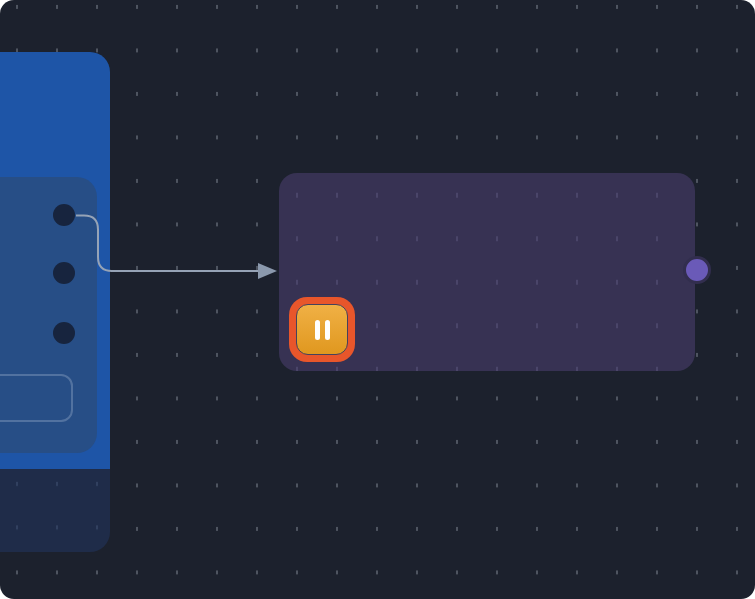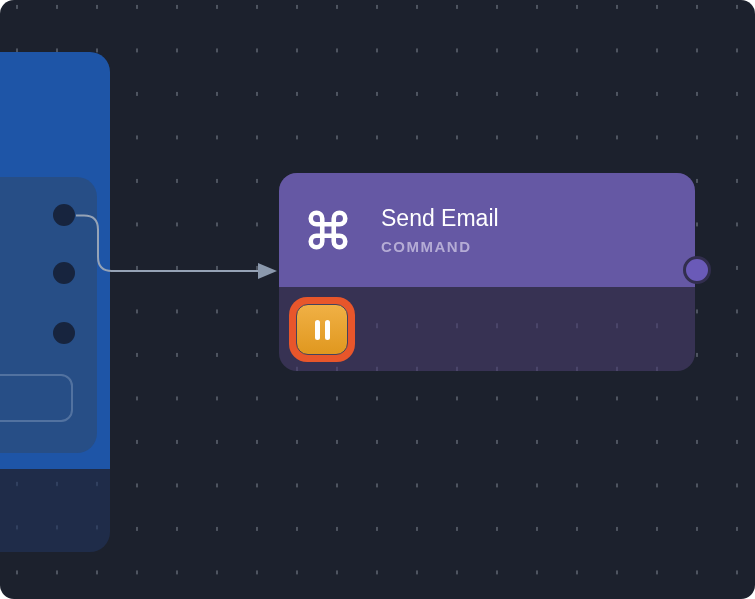--- a/index.html
+++ b/index.html
@@ -82,29 +82,20 @@
     <div class="src-port p2"></div>
     <div class="src-port p3"></div>
   </div>
 
   <svg class="edge-svg" viewBox="0 0 755 599">
     <path d="M 76 215.5 L 84 215.5 Q 98 215.5 98 229.5 L 98 257 Q 98 271 112 271 L 259 271" fill="none" stroke="#96a3b6" stroke-width="2"></path>
     <polygon points="258,263 277,271 258,279" fill="#8b99ad"></polygon>
   </svg>
 
   <div class="email-node">
-    <div class="email-header">
-      <svg class="cmd-icon" viewBox="0 0 24 24" fill="none" stroke="#ffffff" stroke-width="2.4" stroke-linecap="round" stroke-linejoin="round">
-        <path d="M18 3a3 3 0 0 0-3 3v12a3 3 0 1 0 3-3H6a3 3 0 1 0 3 3V6a3 3 0 1 0-3 3h12a3 3 0 1 0 0-6z"></path>
-      </svg>
-      <div class="email-titles">
-        <div class="email-title">Send Email</div>
-        <div class="email-subtitle">COMMAND</div>
-      </div>
-    </div>
     <div class="email-body">
       <div class="pause-ring">
         <button class="pause-btn">
           <span class="pause-bar"></span>
           <span class="pause-bar"></span>
         </button>
       </div>
     </div>
     <div class="out-port"></div>
   </div>

